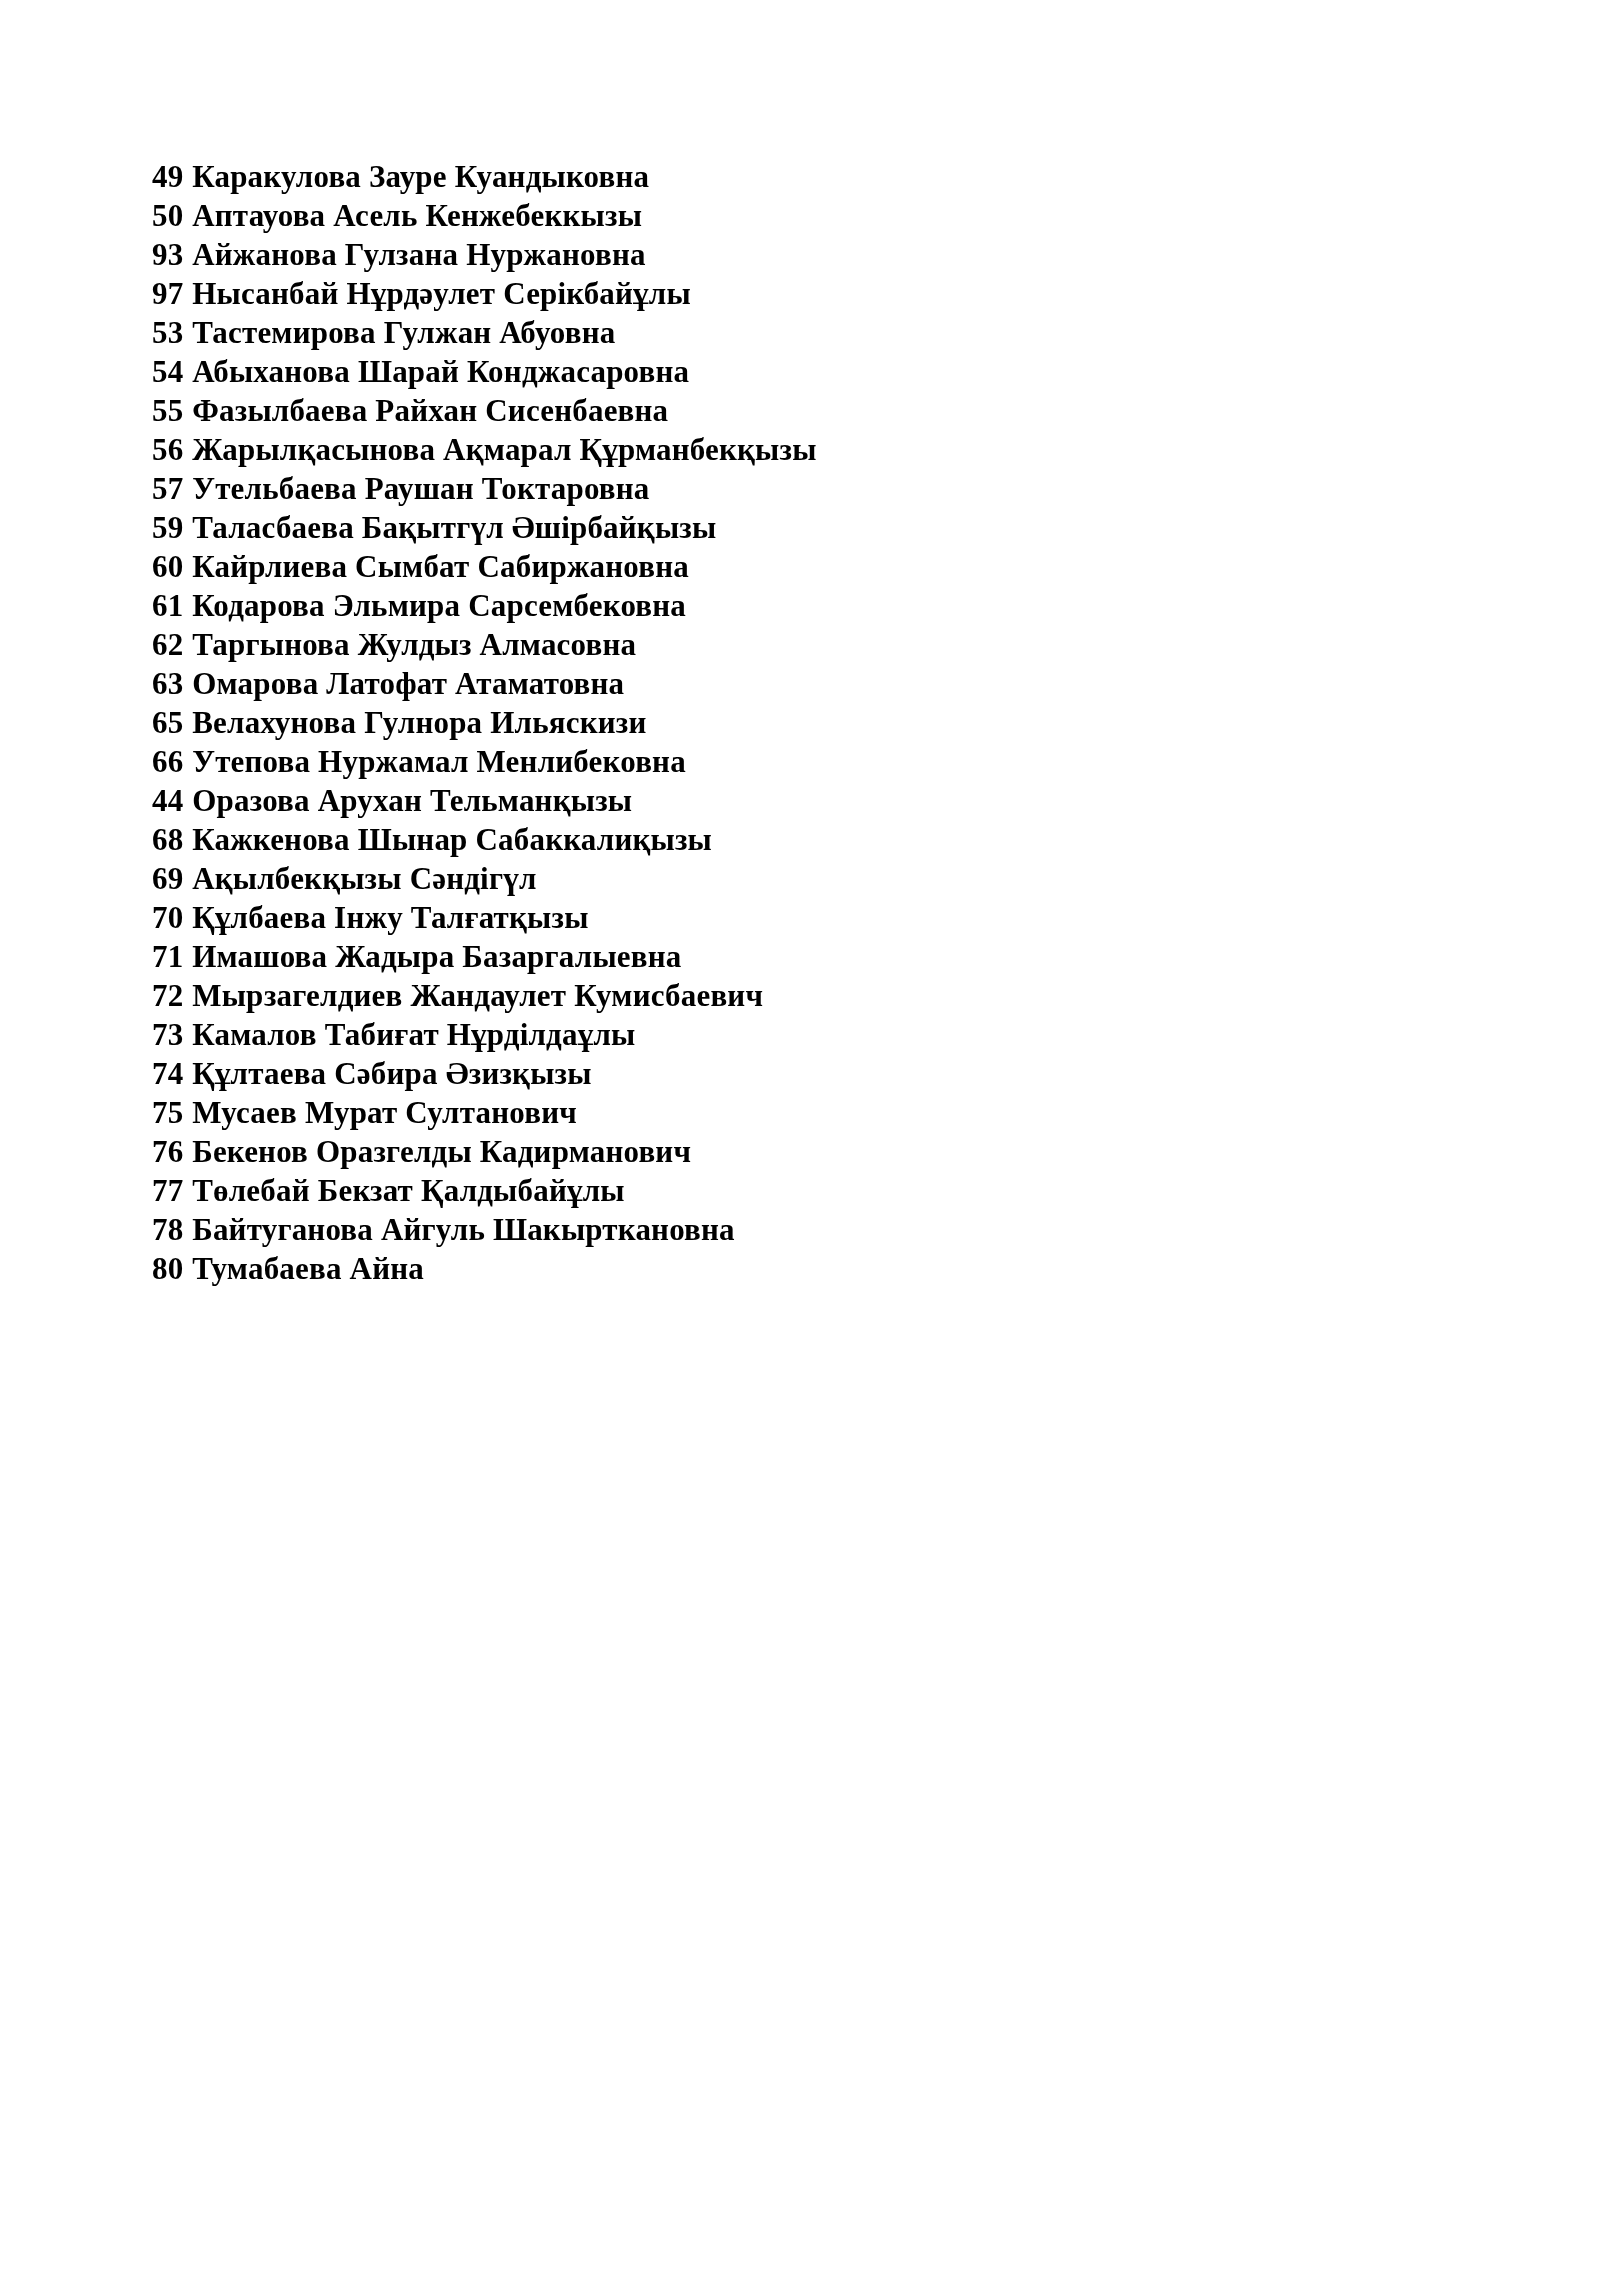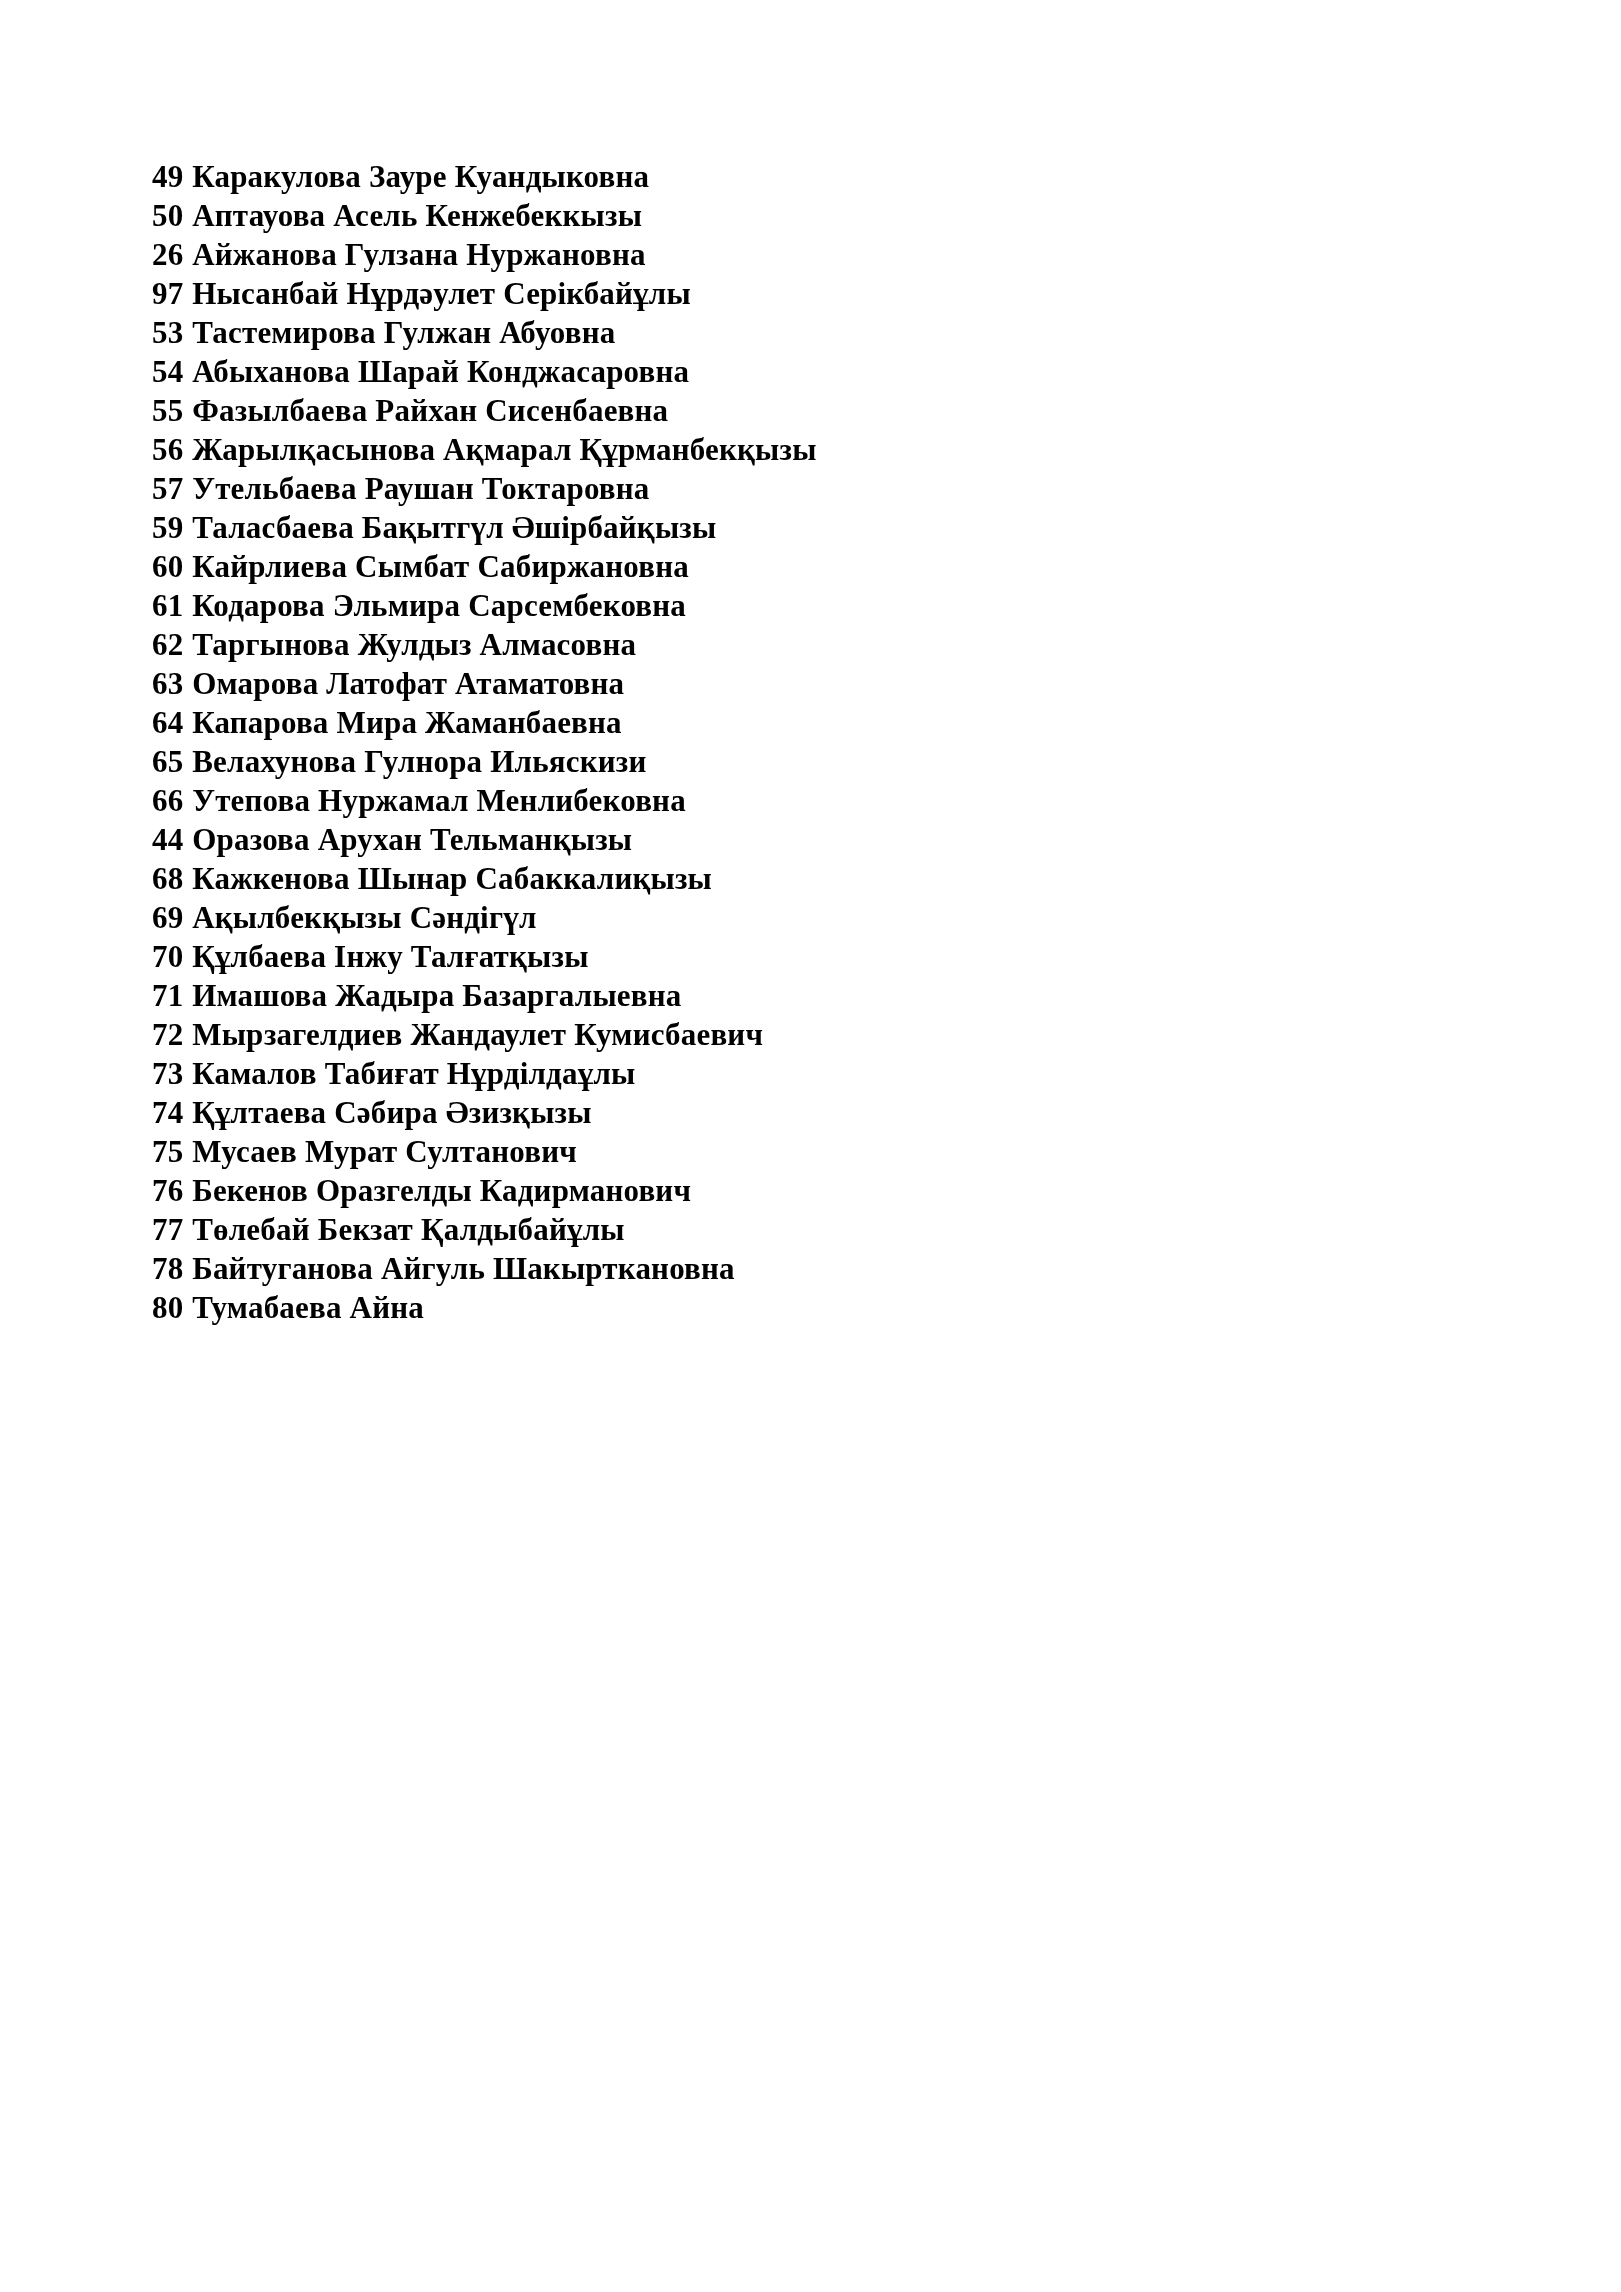--- a/index.html
+++ b/index.html
@@ -36,21 +36,21 @@
 </style>
 </head>
 <body>
 
 <div class="page">
   <div class="name-list" id="name-list">
   <div class="row"><span class="num">49</span><span class="name">Каракулова Зауре Куандыковна</span></div>
 
   <div class="row"><span class="num">50</span><span class="name">Аптауова Асель Кенжебеккызы</span></div>
 
-  <div class="row"><span class="num">26</span><span class="name">Айжанова Гулзана Нуржановна</span></div>
+  <div class="row"><span class="num">93</span><span class="name">Айжанова Гулзана Нуржановна</span></div>
 
   <div class="row"><span class="num">97</span><span class="name">Нысанбай Нұрдәулет Серікбайұлы</span></div>
 
   <div class="row"><span class="num">53</span><span class="name">Тастемирова Гулжан Абуовна</span></div>
 
   <div class="row"><span class="num">54</span><span class="name">Абыханова Шарай Конджасаровна</span></div>
 
   <div class="row"><span class="num">55</span><span class="name">Фазылбаева Райхан Сисенбаевна</span></div>
 
   <div class="row"><span class="num">56</span><span class="name">Жарылқасынова Ақмарал Құрманбекқызы</span></div>
@@ -61,21 +61,20 @@
   <div class="row"><span class="num">59</span><span class="name">Таласбаева Бақытгүл Әшірбайқызы</span></div>
 
   <div class="row"><span class="num">60</span><span class="name">Кайрлиева Сымбат Сабиржановна</span></div>
 
   <div class="row"><span class="num">61</span><span class="name">Кодарова Эльмира Сарсембековна</span></div>
 
   <div class="row"><span class="num">62</span><span class="name">Таргынова Жулдыз Алмасовна</span></div>
 
   <div class="row"><span class="num">63</span><span class="name">Омарова Латофат Атаматовна</span></div>
 
-  <div class="row"><span class="num">64</span><span class="name">Капарова Мира Жаманбаевна</span></div>
 
   <div class="row"><span class="num">65</span><span class="name">Велахунова Гулнора Ильяскизи</span></div>
 
   <div class="row"><span class="num">66</span><span class="name">Утепова Нуржамал Менлибековна</span></div>
 
   <div class="row"><span class="num">44</span><span class="name">Оразова Арухан Тельманқызы</span></div>
 
   <div class="row"><span class="num">68</span><span class="name">Кажкенова Шынар Сабаккалиқызы</span></div>
 
   <div class="row"><span class="num">69</span><span class="name">Ақылбекқызы Сәндігүл</span></div>

